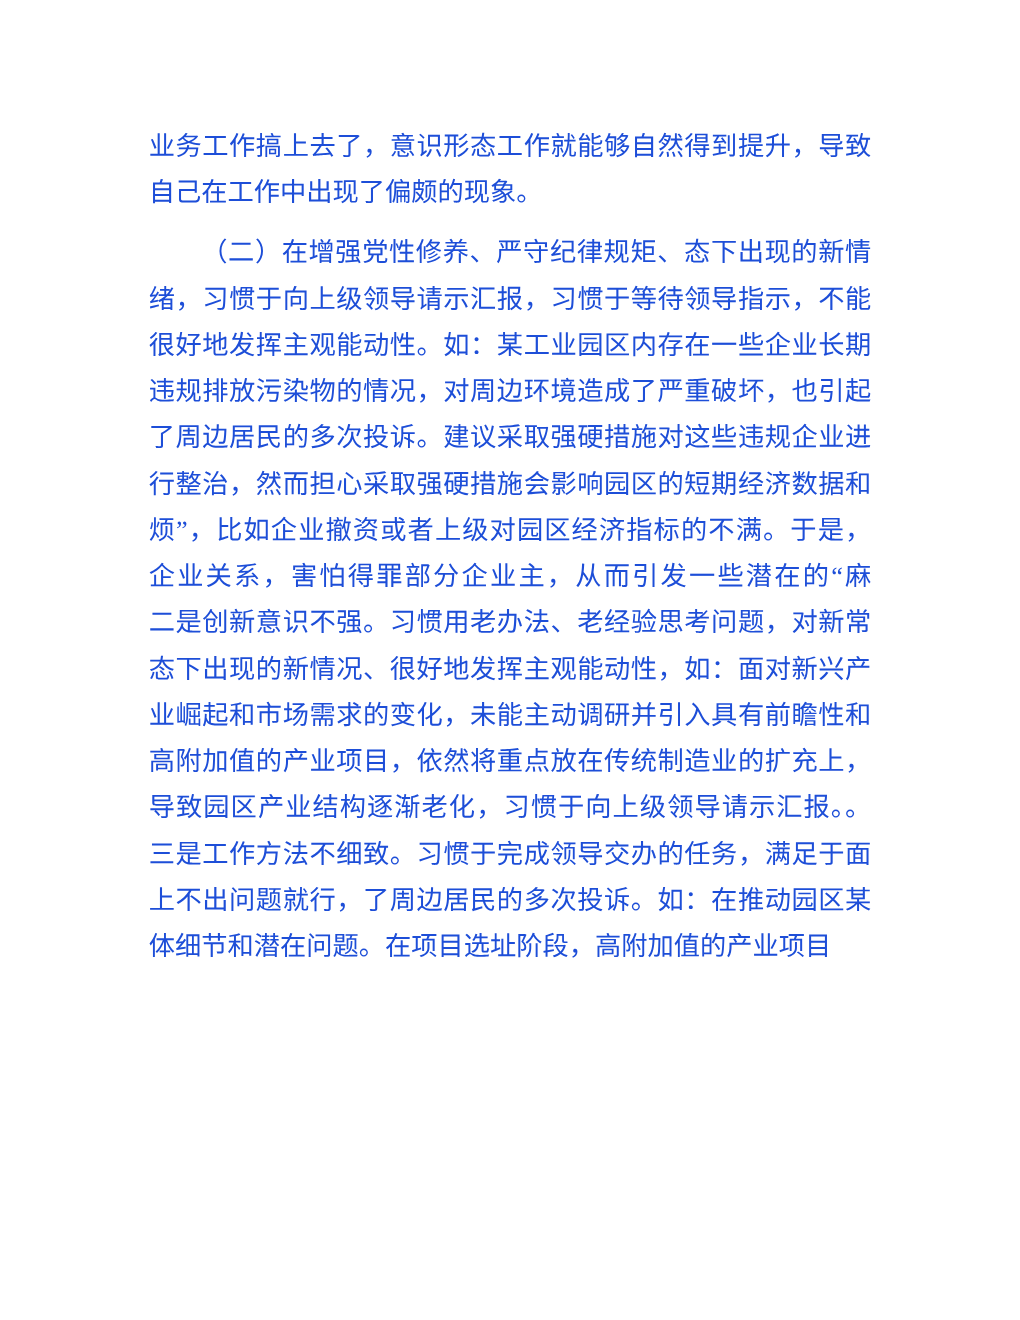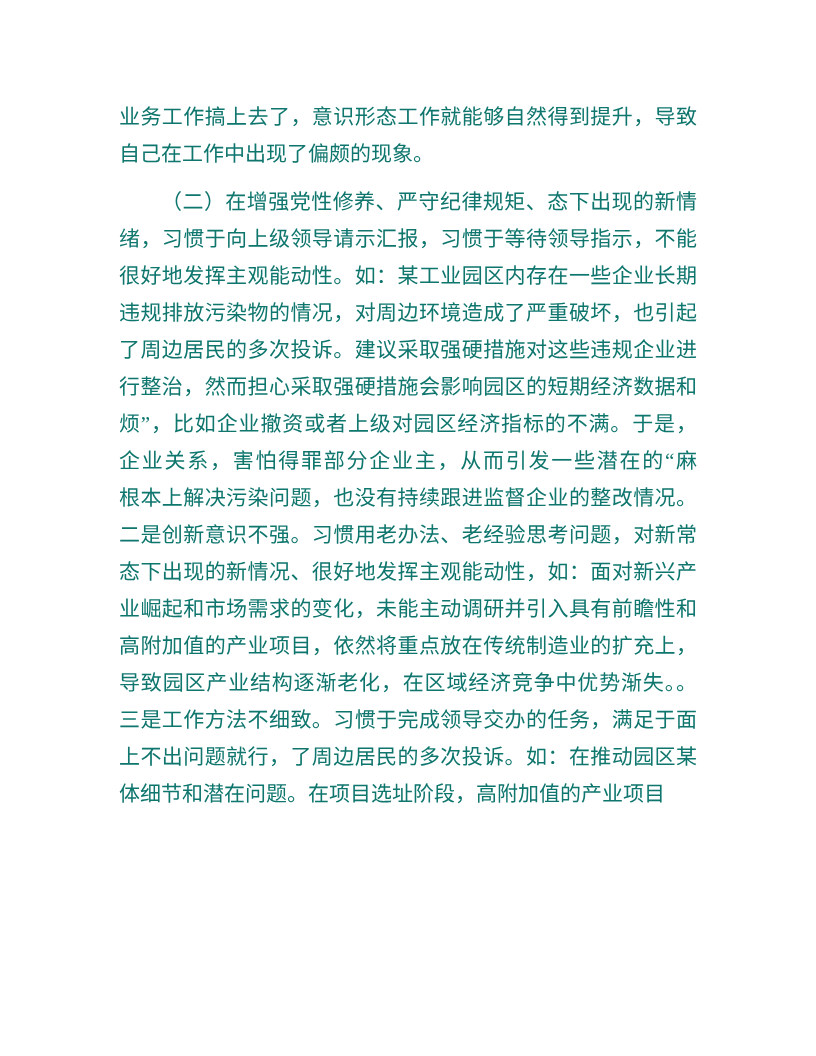--- a/index.html
+++ b/index.html
@@ -26,21 +26,21 @@
     padding: 0;
   }
   .para.spaced {
     margin-top: 11px;
   }
   .line {
     font-size: 21px;
     line-height: 37px;
     height: 37px;
     overflow: hidden;
-    color: #0f766e;
+    color: #1d4ed8;
     text-align: justify;
     text-align-last: justify;
     word-break: break-all;
     font-weight: 400;
   }
   .line.first-indent {
     text-indent: 2em;
   }
   .line.last-line {
     text-align-last: left;
@@ -57,24 +57,23 @@
       </div>
       <div class="para spaced">
         <div class="line first-indent">（二）在增强党性修养、严守纪律规矩、态下出现的新情况</div>
         <div class="line">绪，习惯于向上级领导请示汇报，习惯于等待领导指示，不能</div>
         <div class="line">很好地发挥主观能动性。如：某工业园区内存在一些企业长期</div>
         <div class="line">违规排放污染物的情况，对周边环境造成了严重破坏，也引起</div>
         <div class="line">了周边居民的多次投诉。建议采取强硬措施对这些违规企业进</div>
         <div class="line">行整治，然而担心采取强硬措施会影响园区的短期经济数据和</div>
         <div class="line">烦”，比如企业撤资或者上级对园区经济指标的不满。于是，</div>
         <div class="line">企业关系，害怕得罪部分企业主，从而引发一些潜在的“麻</div>
-        <div class="line">根本上解决污染问题，也没有持续跟进监督企业的整改情况。</div>
         <div class="line">二是创新意识不强。习惯用老办法、老经验思考问题，对新常</div>
         <div class="line">态下出现的新情况、很好地发挥主观能动性，如：面对新兴产</div>
         <div class="line">业崛起和市场需求的变化，未能主动调研并引入具有前瞻性和</div>
         <div class="line">高附加值的产业项目，依然将重点放在传统制造业的扩充上，</div>
-        <div class="line">导致园区产业结构逐渐老化，在区域经济竞争中优势渐失。。</div>
+        <div class="line">导致园区产业结构逐渐老化，习惯于向上级领导请示汇报。。</div>
         <div class="line">三是工作方法不细致。习惯于完成领导交办的任务，满足于面</div>
         <div class="line">上不出问题就行，了周边居民的多次投诉。如：在推动园区某</div>
         <div class="line last-line">体细节和潜在问题。在项目选址阶段，高附加值的产业项目</div>
       </div>
     </div>
 </div>
 
 </body></html>

